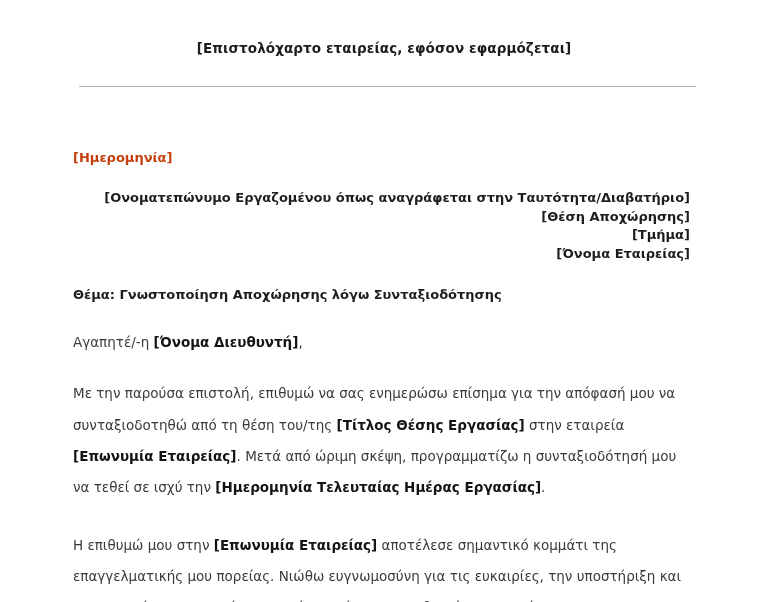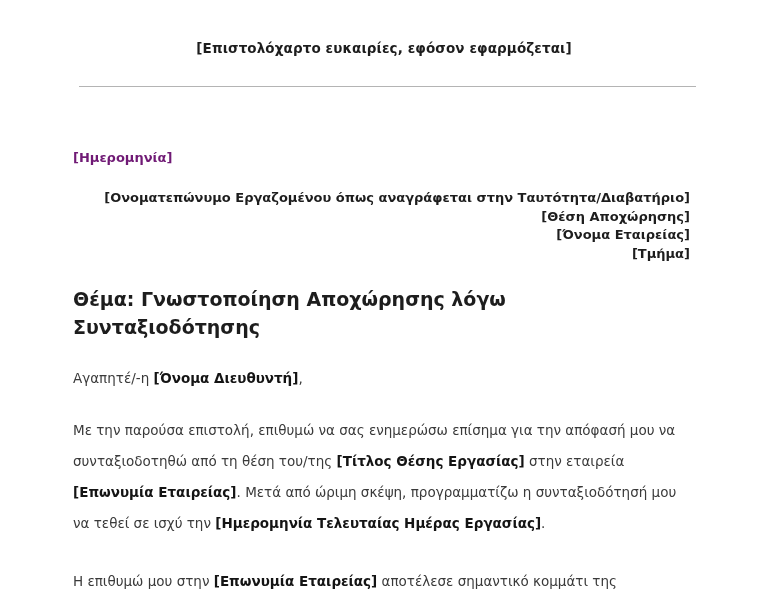--- a/index.html
+++ b/index.html
@@ -54,41 +54,41 @@
   }
 
   .block {
     margin: 0;
   }
 
   .date-block {
     margin-top: 62px;
     font-size: 13px;
     font-weight: 700;
-    color: #701a75;
+    color: #c2410c;
     line-height: 1.45;
   }
 
   .address-block {
     margin-top: 22px;
     font-size: 13px;
     font-weight: 700;
     color: #1d1d1d;
     line-height: 1.42;
     text-align: right;
   }
 
   .address-line {
     display: block;
     white-space: nowrap;
   }
 
   .subject-block {
     margin-top: 23px;
-    font-size: 19px;
+    font-size: 13px;
     font-weight: 700;
     color: #1d1d1d;
     line-height: 1.45;
   }
 
   .salutation {
     margin-top: 27px;
     font-size: 13.5px;
     font-weight: 400;
     color: #3a3a3a;
@@ -112,34 +112,34 @@
     font-weight: 700;
     color: #141414;
   }
 </style>
 </head>
 <body>
 
 <div class="page">
 
   <header class="letterhead">
-    <div class="letterhead-title">[Επιστολόχαρτο ευκαιρίες, εφόσον εφαρμόζεται]</div>
+    <div class="letterhead-title">[Επιστολόχαρτο εταιρείας, εφόσον εφαρμόζεται]</div>
   </header>
 
   <hr class="divider">
 
   <main class="letter">
 
     <p class="block date-block">[Ημερομηνία]</p>
 
     <div class="block address-block">
       <span class="address-line">[Ονοματεπώνυμο Εργαζομένου όπως αναγράφεται στην Ταυτότητα/Διαβατήριο]</span>
       <span class="address-line">[Θέση Αποχώρησης]</span>
+      <span class="address-line">[Τμήμα]</span>
       <span class="address-line">[Όνομα Εταιρείας]</span>
-      <span class="address-line">[Τμήμα]</span>
     </div>
 
     <p class="block subject-block">Θέμα: Γνωστοποίηση Αποχώρησης λόγω Συνταξιοδότησης</p>
 
     <p class="block salutation">
       <span>Αγαπητέ/-η </span><strong class="ph">[Όνομα Διευθυντή]</strong><span>,</span>
     </p>
 
     <p class="block paragraph">
       <span>Με την παρούσα επιστολή, επιθυμώ να σας ενημερώσω επίσημα για την απόφασή μου να συνταξιοδοτηθώ από τη θέση του/της </span><strong class="ph">[Τίτλος Θέσης Εργασίας]</strong><span> στην εταιρεία </span><strong class="ph">[Επωνυμία Εταιρείας]</strong><span>. Μετά από ώριμη σκέψη, προγραμματίζω η συνταξιοδότησή μου να τεθεί σε ισχύ την </span><strong class="ph">[Ημερομηνία Τελευταίας Ημέρας Εργασίας]</strong><span>.</span>

